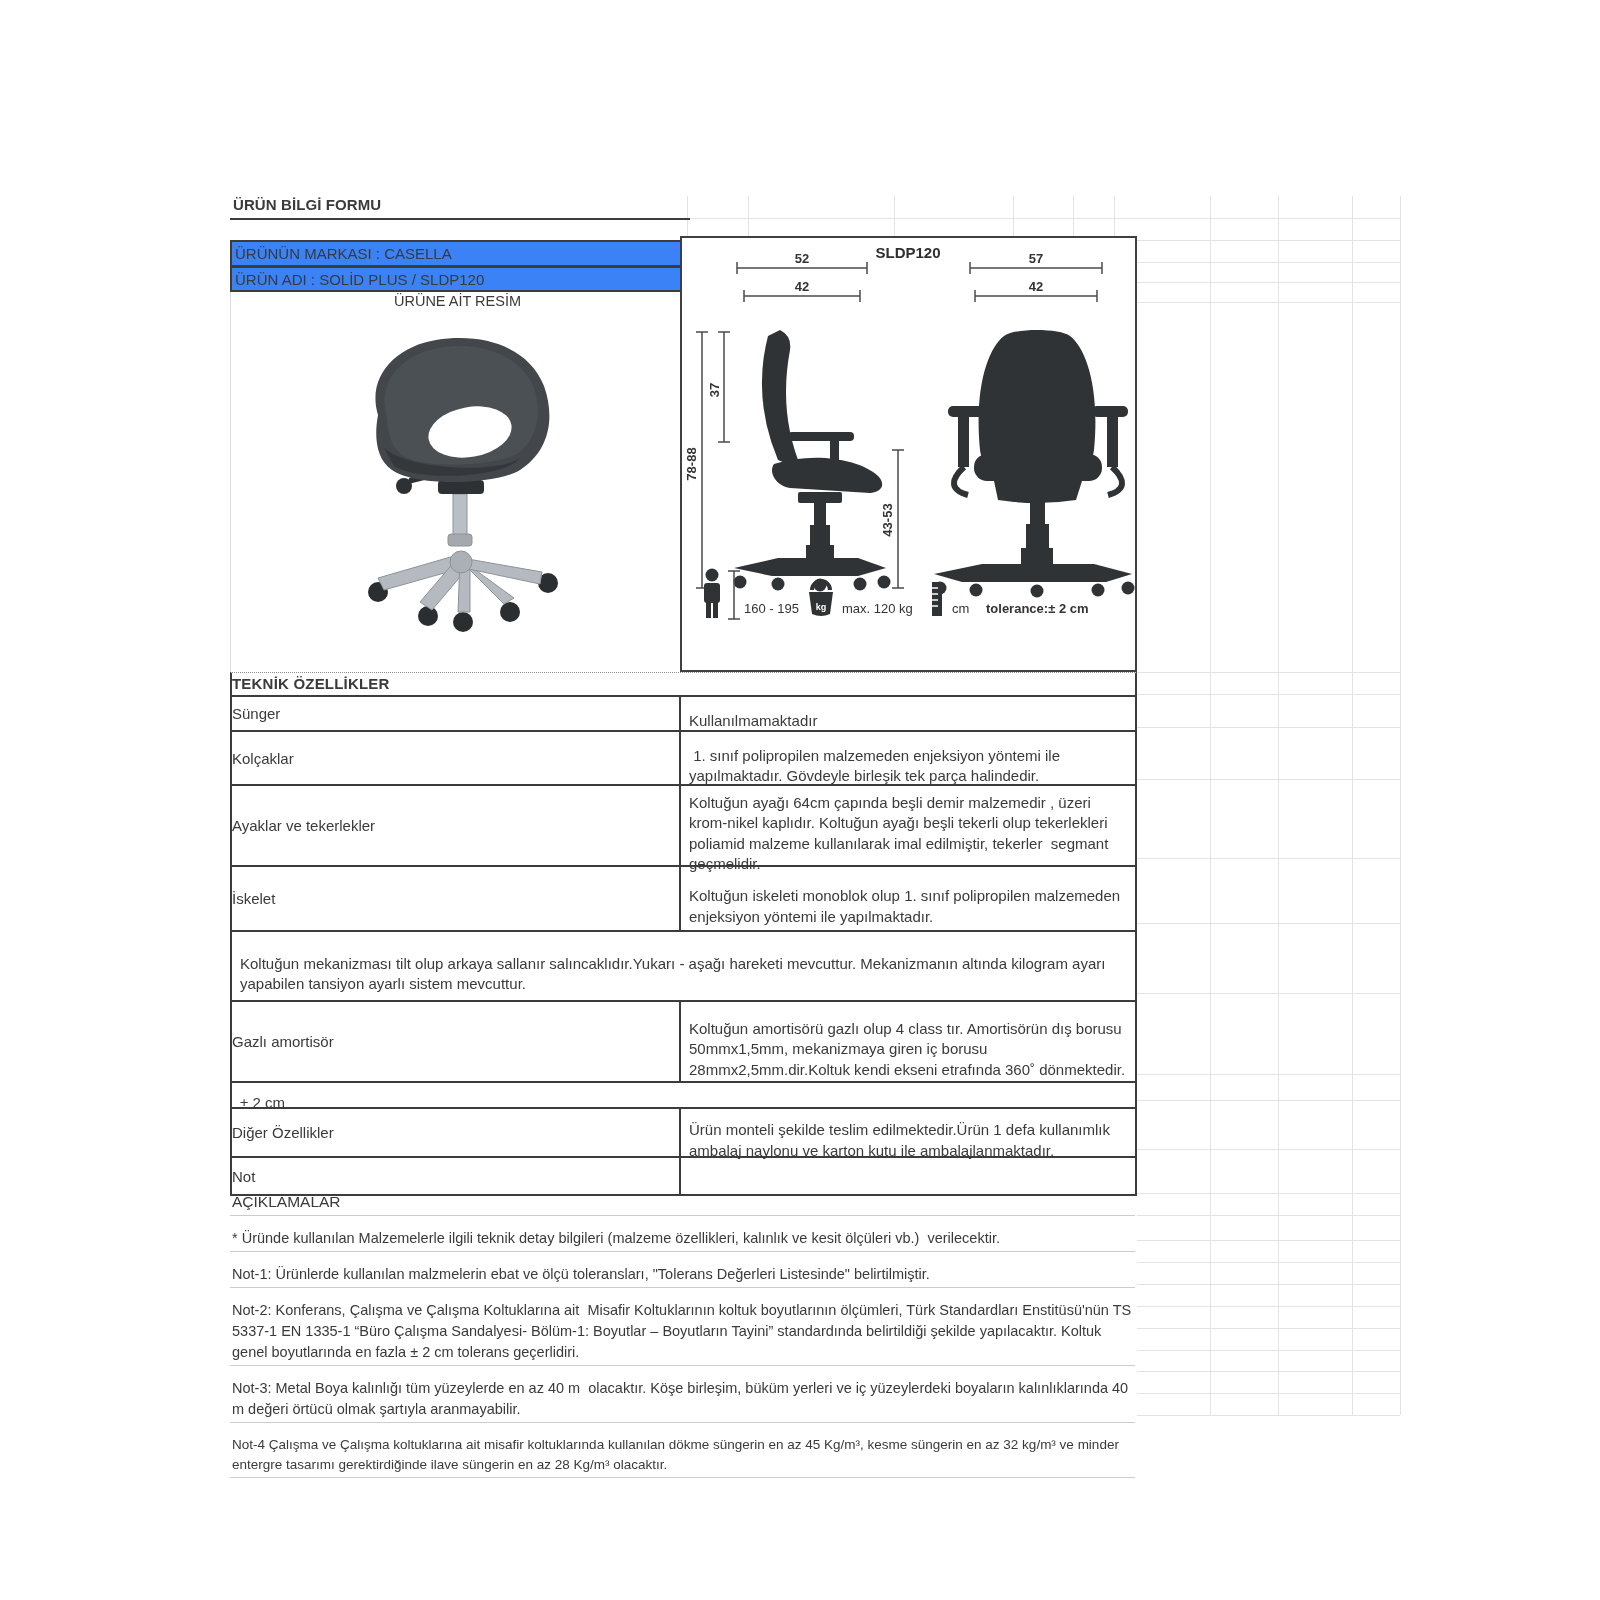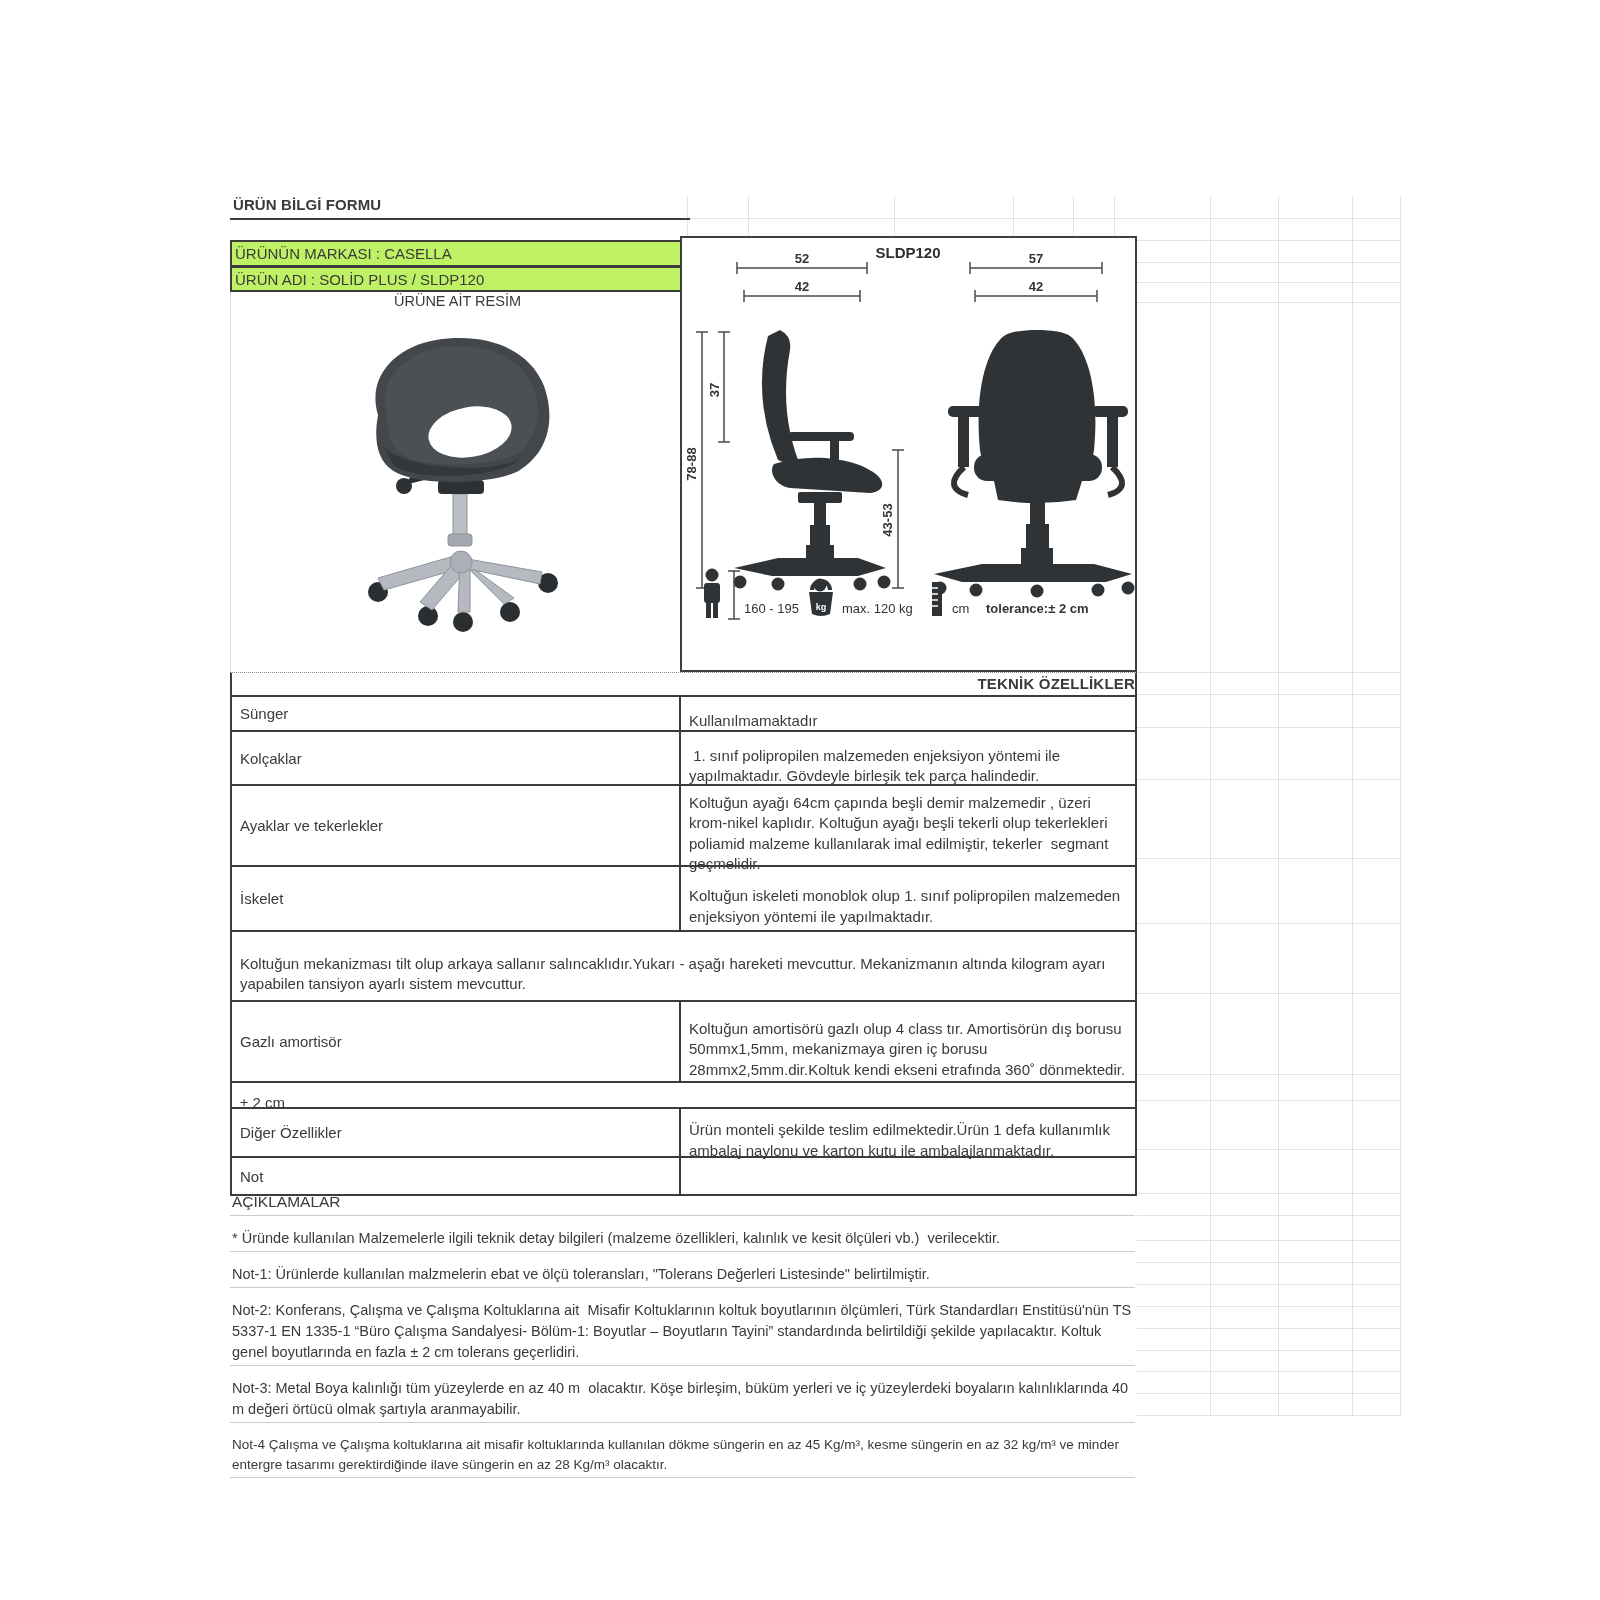--- a/index.html
+++ b/index.html
@@ -6,33 +6,33 @@
   .canvas{position:relative;width:1600px;height:1600px;background:#ffffff;
           font-family:"Liberation Sans",sans-serif;color:#3a3a3a;overflow:hidden;}
   .abs{position:absolute;}
   
   .gl-h{position:absolute;height:1px;background:#e3e3e3;}
   .gl-v{position:absolute;width:1px;background:#e3e3e3;}
   
   .form-title{left:230px;top:196px;width:457px;height:22px;font-weight:bold;font-size:15px;
               border-bottom:2px solid #3c3c3c;padding-left:3px;letter-spacing:.1px;}
   .info-box{left:230px;width:455px;border:2px solid #3c3c3c;font-size:15px;
-            display:flex;align-items:center;padding-left:3px;background:#bef264;}
+            display:flex;align-items:center;padding-left:3px;background:#3b82f6;}
   .img-caption{left:230px;top:293px;width:455px;height:20px;font-size:14.5px;text-align:center;
                border-right:1px dotted #9a9a9a;}
   
   .diagram-panel{left:680px;top:236px;width:453px;height:432px;border:2px solid #3f3f3f;background:#fff;}
   
   .tech-table{left:230px;top:672px;width:903px;border:2px solid #3c3c3c;border-top:1px dotted #8a8a8a;background:#fff;}
   .tech-header{height:22px;border-bottom:2px solid #3c3c3c;font-weight:bold;font-size:15px;
-               text-align:right;line-height:21px;letter-spacing:.2px;}
+               text-align:left;line-height:21px;letter-spacing:.2px;}
   .trow{display:flex;border-bottom:2px solid #3c3c3c;}
   .trow:last-child{border-bottom:none;}
   .tl{width:449px;border-right:2px solid #3c3c3c;font-size:15px;display:flex;align-items:center;
-      padding-left:8px;box-sizing:border-box;}
+      box-sizing:border-box;}
   .tv{flex:1;font-size:15px;line-height:1.36;display:flex;align-items:center;
       padding:18px 6px 2px 8px;box-sizing:border-box;white-space:pre-wrap;}
   
   .notes{left:230px;top:1193px;width:905px;}
   .notes-title{font-weight:normal;font-size:15.5px;height:22px;padding-left:2px;}
   .nitem{font-size:14.5px;line-height:21px;border-top:1px solid #cccccc;padding:12px 2px 2px 2px;
          white-space:pre-wrap;}
   .nitem.small{font-size:13.5px;line-height:20px;}
   .nitem:last-child{border-bottom:1px solid #cccccc;}
   svg text{font-family:"Liberation Sans",sans-serif;}

